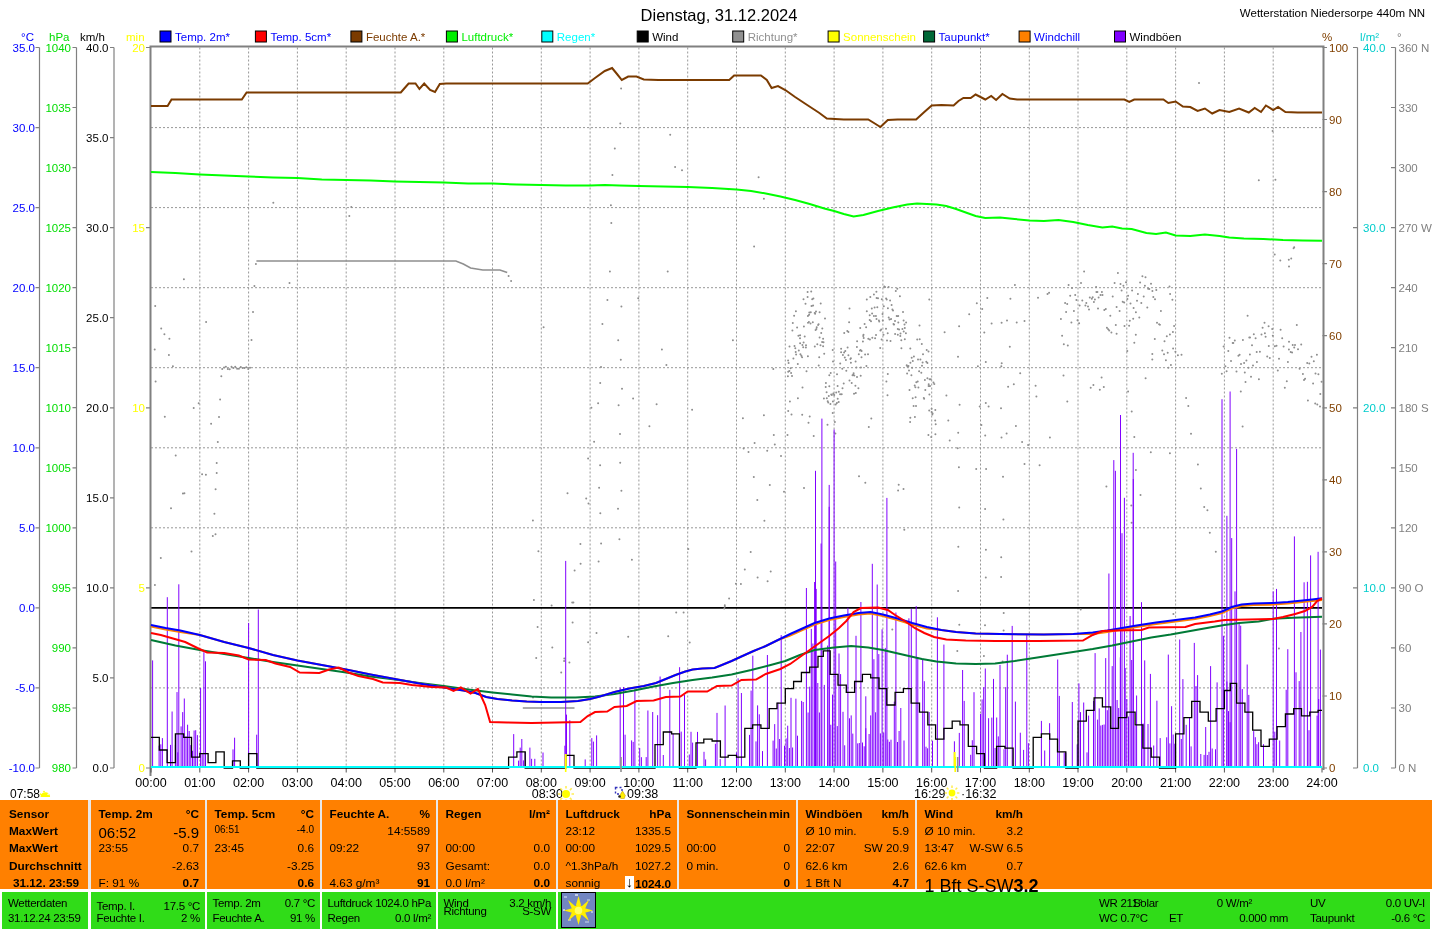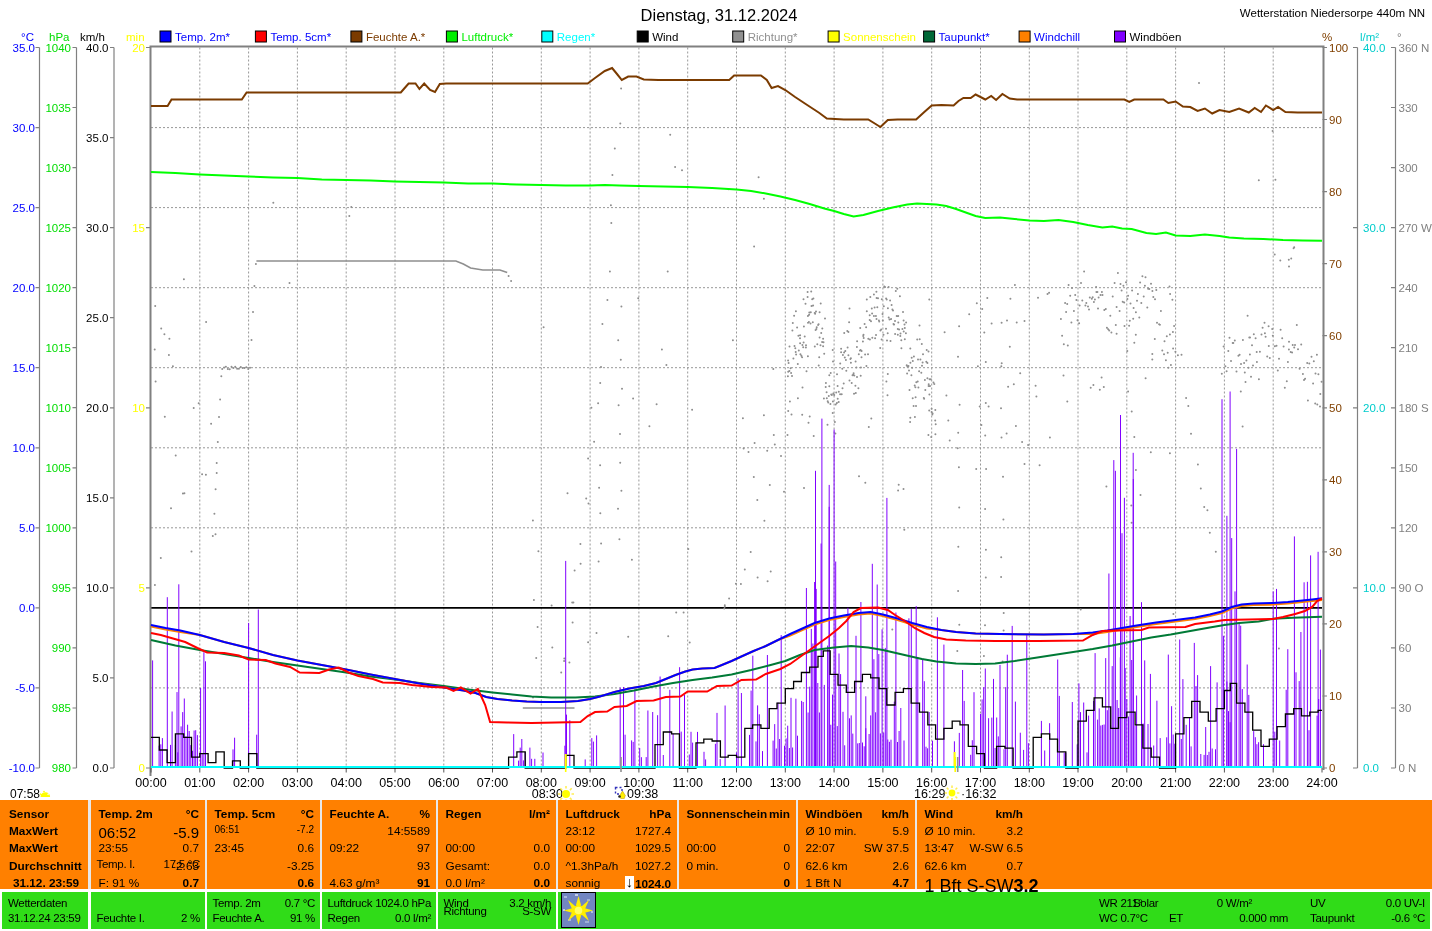--- a/index.html
+++ b/index.html
@@ -223,21 +223,21 @@
 <div style="position:absolute;left:98.5px;top:876.1px;width:100.5px;display:flex;justify-content:space-between;font-size:11.8px;white-space:nowrap">
       <span style="font-weight:normal">F: 91 %</span>
       <span style="font-weight:bold;text-align:right">0.7</span>
     </div>
 <div style="position:absolute;left:214.5px;top:806.5px;width:99.5px;display:flex;justify-content:space-between;font-size:11.8px;white-space:nowrap">
       <span style="font-weight:bold">Temp. 5cm</span>
       <span style="font-weight:bold;text-align:right">°C</span>
     </div>
 <div style="position:absolute;left:214.5px;top:823.9px;width:99.5px;display:flex;justify-content:space-between;font-size:10px;white-space:nowrap">
       <span style="font-weight:normal">06:51</span>
-      <span style="font-weight:normal;text-align:right">-7.2</span>
+      <span style="font-weight:normal;text-align:right">-4.0</span>
     </div>
 <div style="position:absolute;left:214.5px;top:841.3px;width:99.5px;display:flex;justify-content:space-between;font-size:11.8px;white-space:nowrap">
       <span style="font-weight:normal">23:45</span>
       <span style="font-weight:normal;text-align:right">0.6</span>
     </div>
 <div style="position:absolute;left:214.5px;top:858.7px;width:99.5px;display:flex;justify-content:space-between;font-size:11.8px;white-space:nowrap">
       <span style="font-weight:normal"></span>
       <span style="font-weight:normal;text-align:right">-3.25</span>
     </div>
 <div style="position:absolute;left:214.5px;top:876.1px;width:99.5px;display:flex;justify-content:space-between;font-size:11.8px;white-space:nowrap">
@@ -283,21 +283,21 @@
 <div style="position:absolute;left:445.5px;top:876.1px;width:104.5px;display:flex;justify-content:space-between;font-size:11.8px;white-space:nowrap">
       <span style="font-weight:normal">0.0 l/m²</span>
       <span style="font-weight:bold;text-align:right">0.0</span>
     </div>
 <div style="position:absolute;left:565.5px;top:806.5px;width:105.5px;display:flex;justify-content:space-between;font-size:11.8px;white-space:nowrap">
       <span style="font-weight:bold">Luftdruck</span>
       <span style="font-weight:bold;text-align:right">hPa</span>
     </div>
 <div style="position:absolute;left:565.5px;top:823.9px;width:105.5px;display:flex;justify-content:space-between;font-size:11.8px;white-space:nowrap">
       <span style="font-weight:normal">23:12</span>
-      <span style="font-weight:normal;text-align:right">1727.4</span>
+      <span style="font-weight:normal;text-align:right">1335.5</span>
     </div>
 <div style="position:absolute;left:565.5px;top:841.3px;width:105.5px;display:flex;justify-content:space-between;font-size:11.8px;white-space:nowrap">
       <span style="font-weight:normal">00:00</span>
       <span style="font-weight:normal;text-align:right">1029.5</span>
     </div>
 <div style="position:absolute;left:565.5px;top:858.7px;width:105.5px;display:flex;justify-content:space-between;font-size:11.8px;white-space:nowrap">
       <span style="font-weight:normal">^1.3hPa/h</span>
       <span style="font-weight:normal;text-align:right">1027.2</span>
     </div>
 <div style="position:absolute;left:565.5px;top:876.1px;width:105.5px;display:flex;justify-content:space-between;font-size:11.8px;white-space:nowrap">
@@ -327,21 +327,21 @@
 <div style="position:absolute;left:805.5px;top:806.5px;width:103.5px;display:flex;justify-content:space-between;font-size:11.8px;white-space:nowrap">
       <span style="font-weight:bold">Windböen</span>
       <span style="font-weight:bold;text-align:right">km/h</span>
     </div>
 <div style="position:absolute;left:805.5px;top:823.9px;width:103.5px;display:flex;justify-content:space-between;font-size:11.8px;white-space:nowrap">
       <span style="font-weight:normal">Ø 10 min.</span>
       <span style="font-weight:normal;text-align:right">5.9</span>
     </div>
 <div style="position:absolute;left:805.5px;top:841.3px;width:103.5px;display:flex;justify-content:space-between;font-size:11.8px;white-space:nowrap">
       <span style="font-weight:normal">22:07</span>
-      <span style="font-weight:normal;text-align:right">SW 37.5</span>
+      <span style="font-weight:normal;text-align:right">SW 20.9</span>
     </div>
 <div style="position:absolute;left:805.5px;top:858.7px;width:103.5px;display:flex;justify-content:space-between;font-size:11.8px;white-space:nowrap">
       <span style="font-weight:normal">62.6 km</span>
       <span style="font-weight:normal;text-align:right">2.6</span>
     </div>
 <div style="position:absolute;left:805.5px;top:876.1px;width:103.5px;display:flex;justify-content:space-between;font-size:11.8px;white-space:nowrap">
       <span style="font-weight:normal">1 Bft N</span>
       <span style="font-weight:bold;text-align:right">4.7</span>
     </div>
 <div style="position:absolute;left:924.5px;top:806.5px;width:98.5px;display:flex;justify-content:space-between;font-size:11.8px;white-space:nowrap">
@@ -371,21 +371,21 @@
 <div style="position:absolute;left:435.5px;top:891.5px;width:2.5px;height:37px;background:#fff"></div>
 <div style="position:absolute;left:555.5px;top:891.5px;width:2.5px;height:37px;background:#fff"></div>
 <div style="position:absolute;left:8px;top:896.5px;width:76px;display:flex;justify-content:space-between;font-size:11.5px;letter-spacing:-0.3px;white-space:nowrap">
       <span>Wetterdaten</span>
       <span></span>
     </div>
 <div style="position:absolute;left:8px;top:912.3px;width:76px;display:flex;justify-content:space-between;font-size:11.5px;letter-spacing:-0.3px;white-space:nowrap">
       <span>31.12.24 23:59</span>
       <span></span>
     </div>
-<div style="position:absolute;left:96.5px;top:858px;width:103.5px;display:flex;justify-content:space-between;font-size:11.5px;letter-spacing:-0.3px;white-space:nowrap">
+<div style="position:absolute;left:96.5px;top:900px;width:103.5px;display:flex;justify-content:space-between;font-size:11.5px;letter-spacing:-0.3px;white-space:nowrap">
       <span>Temp. I.</span>
       <span>17.5 °C</span>
     </div>
 <div style="position:absolute;left:96.5px;top:912.3px;width:103.5px;display:flex;justify-content:space-between;font-size:11.5px;letter-spacing:-0.3px;white-space:nowrap">
       <span>Feuchte I.</span>
       <span>2 %</span>
     </div>
 <div style="position:absolute;left:212.5px;top:896.5px;width:102.5px;display:flex;justify-content:space-between;font-size:11.5px;letter-spacing:-0.3px;white-space:nowrap">
       <span>Temp. 2m</span>
       <span>0.7 °C</span>

